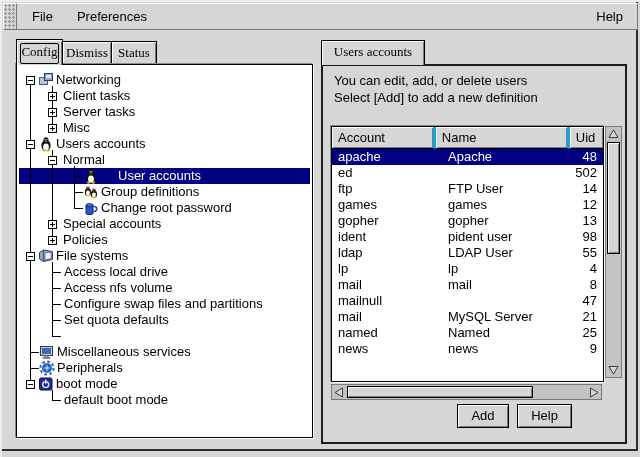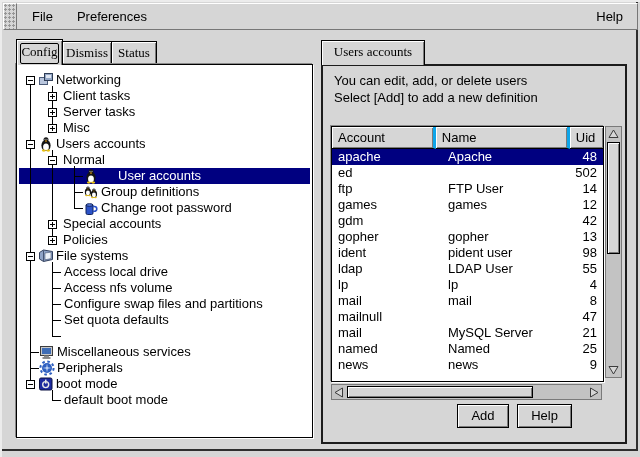--- a/index.html
+++ b/index.html
@@ -361,25 +361,20 @@
           <span class="c0">ftp</span>
           <span class="c1">FTP User</span>
           <span class="c2">14</span>
         </div>
         <div class="drow">
           <span class="c0">games</span>
           <span class="c1">games</span>
           <span class="c2">12</span>
         </div>
         <div class="drow">
-          <span class="c0">gdm</span>
-          <span class="c1"></span>
-          <span class="c2">42</span>
-        </div>
-        <div class="drow">
           <span class="c0">gopher</span>
           <span class="c1">gopher</span>
           <span class="c2">13</span>
         </div>
         <div class="drow">
           <span class="c0">ident</span>
           <span class="c1">pident user</span>
           <span class="c2">98</span>
         </div>
         <div class="drow">

